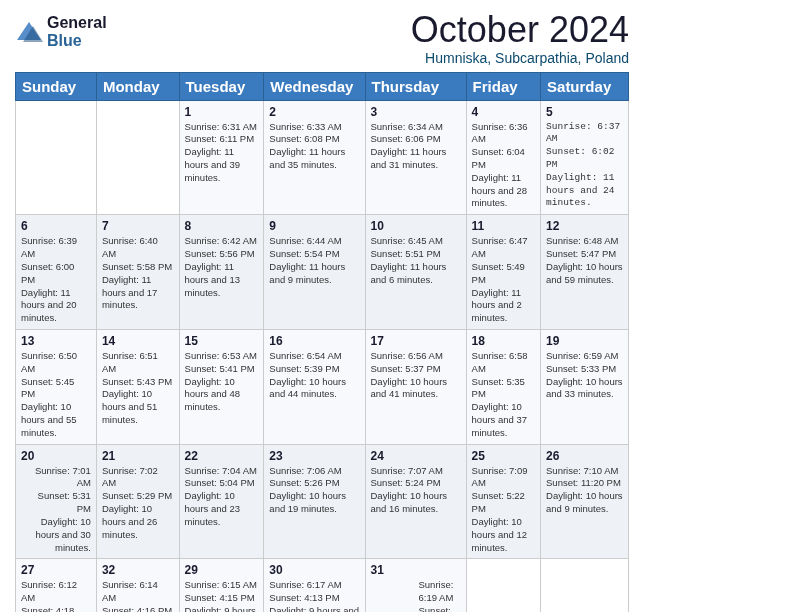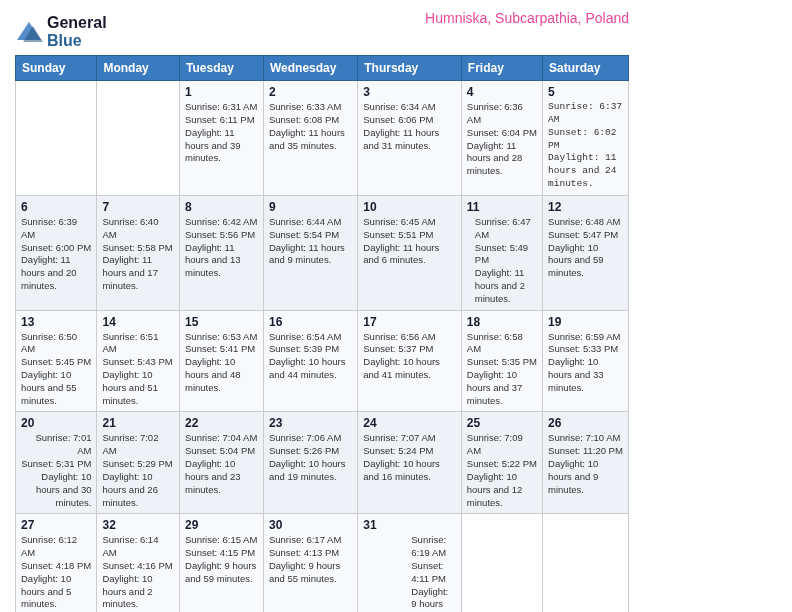--- a/index.html
+++ b/index.html
@@ -51,33 +51,33 @@
       text-align: right;
     }
     .month-title {
       font-size: 36px;
       font-weight: normal;
       color: #1a1a2e;
       line-height: 1.1;
     }
     .location {
       font-size: 14px;
-      color: #ec4899;
+      color: #0c4a6e;
     }
     .calendar {
       width: 100%;
       border-collapse: collapse;
       font-size: 10px;
     }
     .calendar thead tr {
       background-color: #3a7abf;
     }
     .calendar thead th {
       color: #fff;
-      font-size: 12px;
+      font-size: 15px;
       font-weight: bold;
       padding: 5px 6px;
       text-align: left;
       border: 1px solid #2a6096;
     }
     .calendar tbody td {
       vertical-align: top;
       border: 1px solid #ccc;
       padding: 4px 5px;
       width: 113px;
@@ -116,20 +116,21 @@
         <rect width="28" height="28" fill="white"></rect>
         <polygon points="14,4 26,22 2,22" fill="#3a7abf" opacity="0.85"></polygon>
         <polygon points="18,8 28,24 8,24" fill="#1a4a7a" opacity="0.5"></polygon>
       </svg>
       <div class="logo-text">
         <span class="logo-general">General</span>
         <span class="logo-blue">Blue</span>
       </div>
     </div>
     <div class="title-block">
+      <div class="month-title">October 2024</div>
       <div class="location">Humniska, Subcarpathia, Poland</div>
     </div>
   </div>
 
   <table class="calendar">
     <thead>
       <tr>
       <th>Sunday</th>
           <th>Monday</th>
           <th>Tuesday</th>
@@ -200,21 +201,21 @@
 Daylight: 11 hours and 9 minutes.</div>
           </td>
           <td>
             <span class="day-number">10</span>
             <div class="day-info" style="white-space: pre-line;">Sunrise: 6:45 AM
 Sunset: 5:51 PM
 Daylight: 11 hours and 6 minutes.</div>
           </td>
           <td>
             <span class="day-number">11</span>
-            <div class="day-info" style="white-space: pre-line; margin-left: 8px;">Sunrise: 6:47 AM
+            <div class="day-info" style="white-space: pre-line;">Sunrise: 6:47 AM
 Sunset: 5:49 PM
 Daylight: 11 hours and 2 minutes.</div>
           </td>
           <td>
             <span class="day-number">12</span>
             <div class="day-info" style="white-space: pre-line;">Sunrise: 6:48 AM
 Sunset: 5:47 PM
 Daylight: 10 hours and 59 minutes.</div>
           </td>
         </tr>

